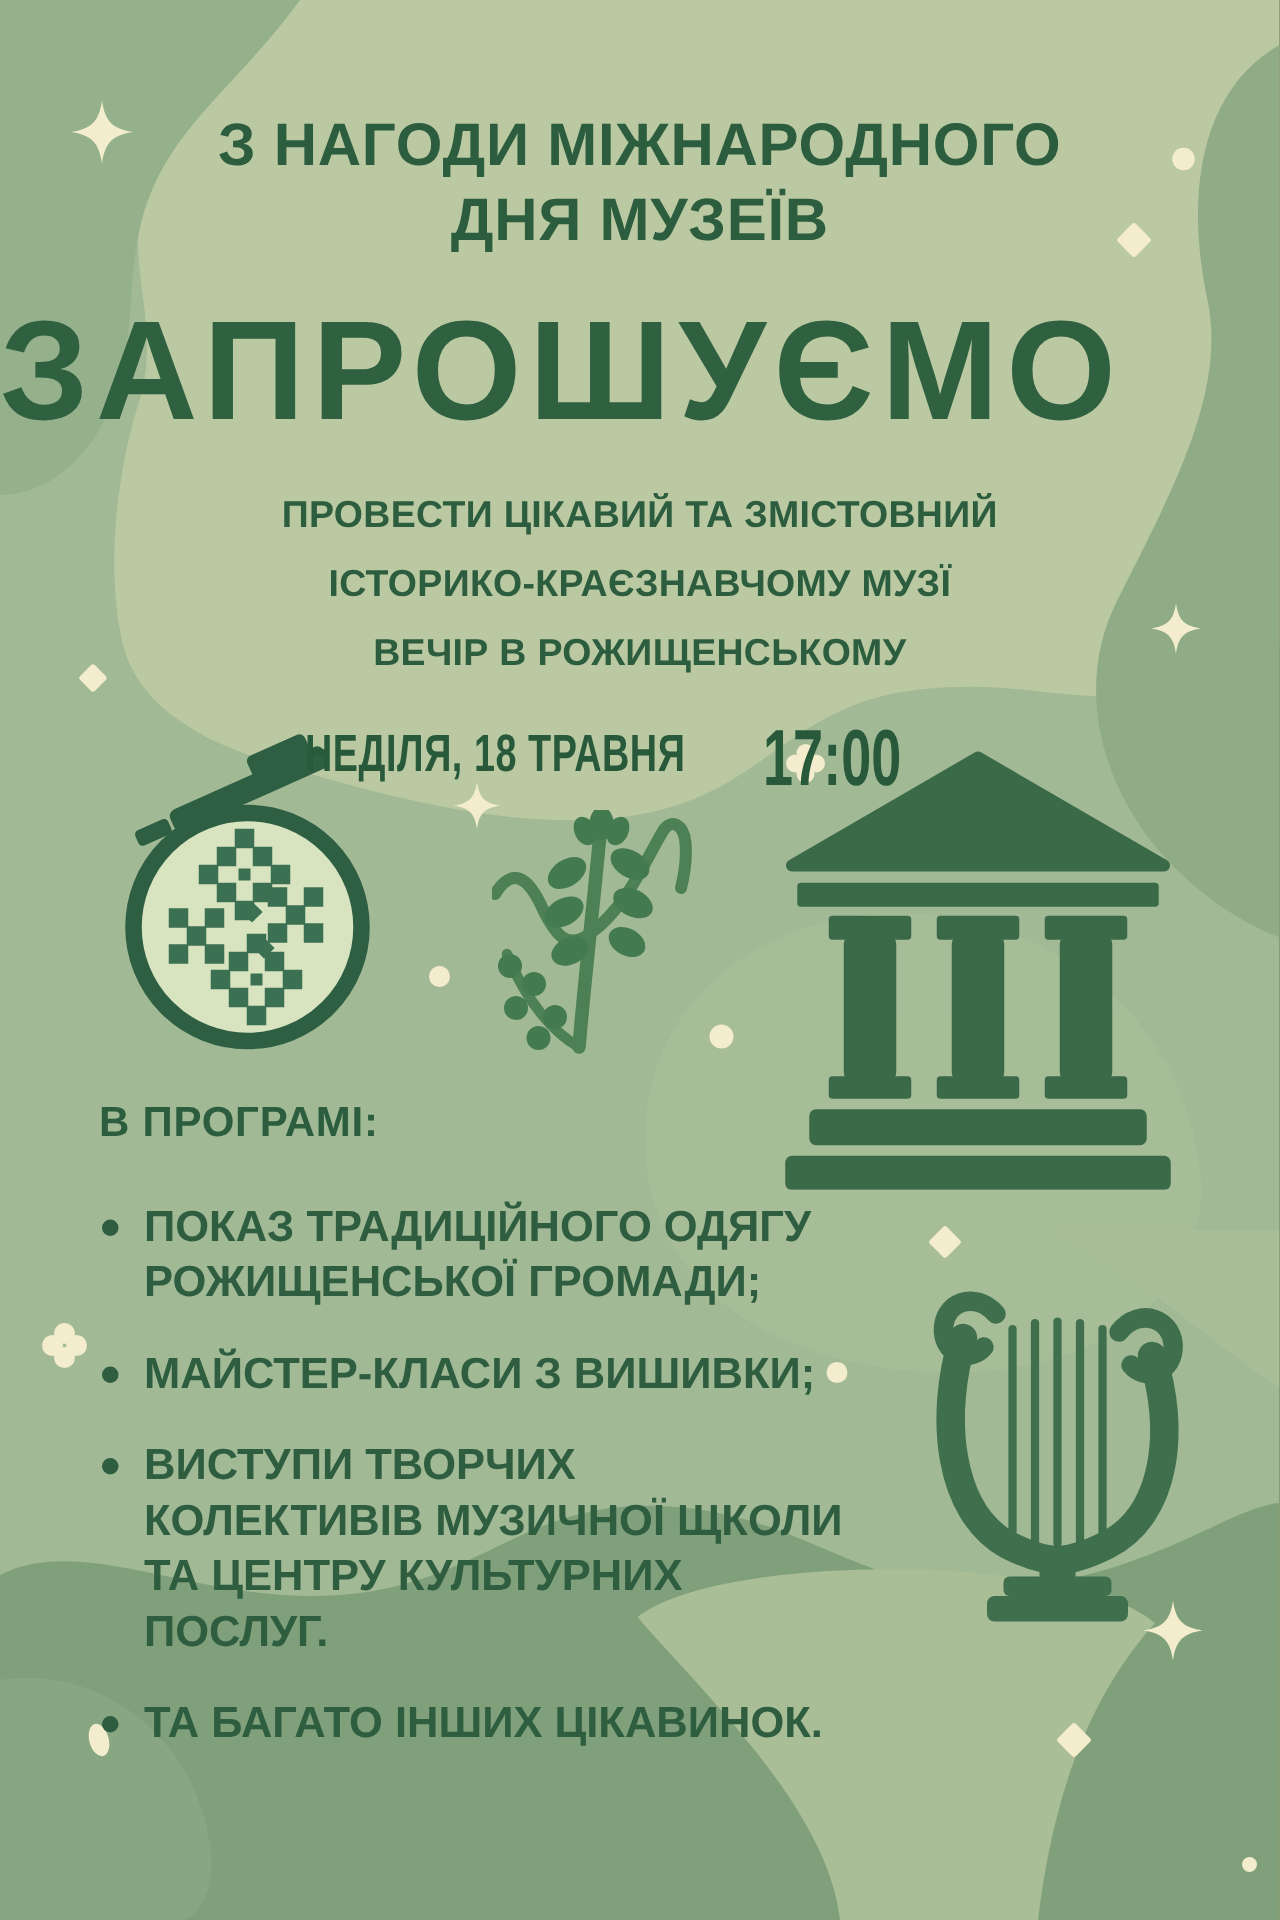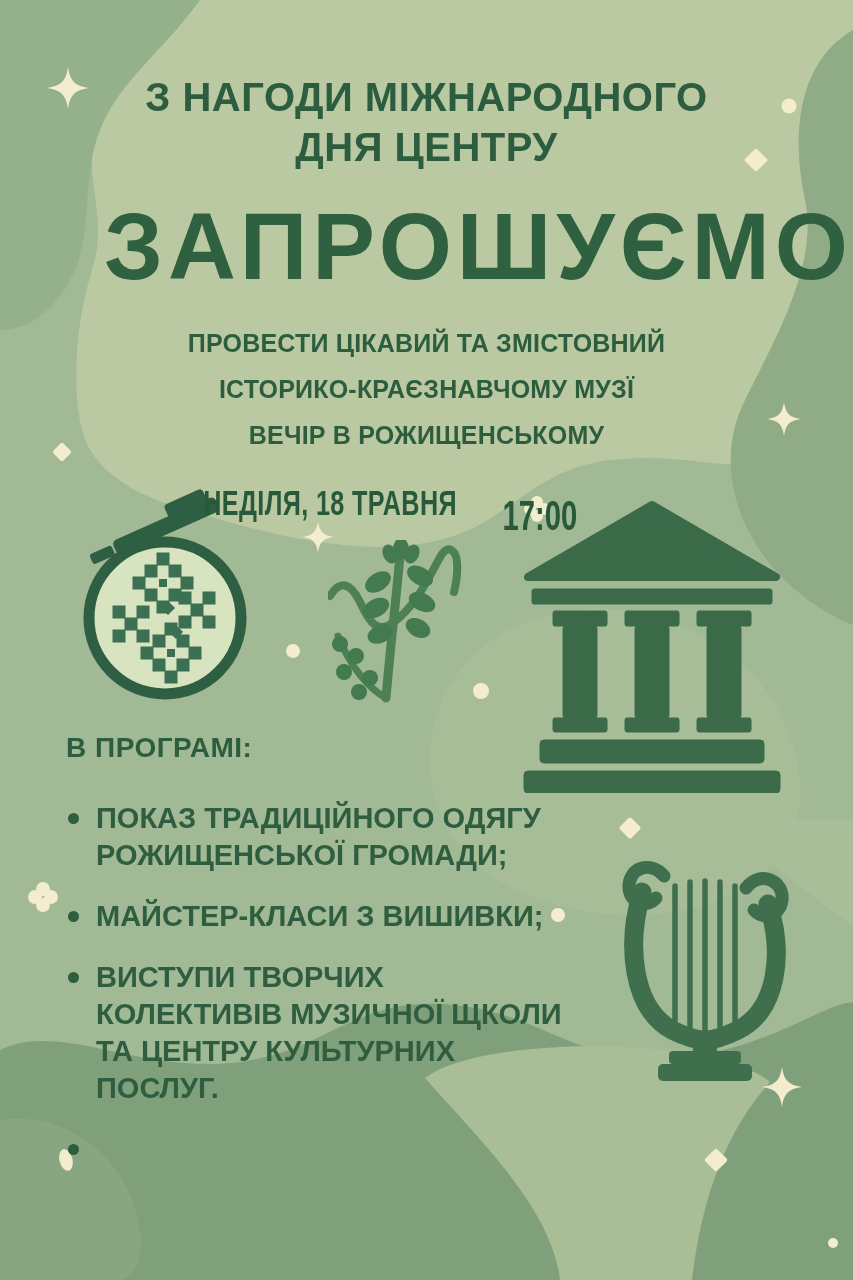--- a/index.html
+++ b/index.html
@@ -7,25 +7,25 @@
     position:relative;width:853px;height:1280px;overflow:hidden;
     font-family:"Liberation Sans",sans-serif;
     background:#bef264;
   }
   .layer{position:absolute;inset:0;}
   .bg-svg{z-index:0;}
   .sparkles{z-index:1;}
   .icon{position:absolute;z-index:2;}
   .textblock{position:absolute;z-index:3;color:#2d5d3f;font-weight:bold;}
   .occasion{top:72px;left:0;width:100%;text-align:center;font-size:40px;line-height:50px;letter-spacing:0.5px;}
-  .title{top:198px;left:0;width:100%;text-align:right;font-size:94px;line-height:1.04;letter-spacing:5px;color:#2f6040;}
+  .title{top:198px;left:0;width:100%;text-align:left;font-size:94px;line-height:1.04;letter-spacing:5px;color:#2f6040;}
   .lead{top:320px;left:0;width:100%;text-align:center;font-size:25px;line-height:46px;letter-spacing:0.2px;}
   .date{top:485px;left:150px;width:360px;text-align:center;font-size:35px;line-height:1;color:#27593a;}
   .date .cond{display:inline-block;transform:scaleX(0.72);transform-origin:center;white-space:nowrap;letter-spacing:0.5px;}
-  .time{top:494px;left:485px;width:140px;text-align:left;font-size:43px;line-height:1;color:#27593a;}
+  .time{top:479px;left:485px;width:140px;text-align:center;font-size:53px;line-height:1;color:#27593a;}
   .time .cond{display:inline-block;transform:scaleX(0.68);transform-origin:center;white-space:nowrap;}
   .program-heading{top:733px;left:66px;font-size:28px;line-height:1.1;letter-spacing:0.5px;}
   .program-list{top:800px;left:66px;width:505px;margin:0;padding:0;list-style:none;font-size:29px;line-height:37px;color:#2e5d40;font-weight:bold;}
   .program-list li{position:relative;padding-left:30px;margin:0 0 24px 0;}
   .bullet-dot{position:absolute;left:2px;top:13px;width:11px;height:11px;border-radius:50%;background:#2e5d40;}
   .hoop-icon{left:76px;top:486px;width:180px;height:228px;}
   .plant-icon{left:328px;top:540px;width:185px;height:180px;}
   .building-icon{left:518px;top:497px;width:268px;height:296px;}
   .lyre-icon{left:612px;top:848px;width:186px;height:238px;}
 </style>
@@ -200,21 +200,21 @@
     </g>
     <g fill="#3f6f4d">
       <rect x="81" y="188" width="24" height="18"></rect>
       <rect x="57" y="203" width="72" height="13" rx="4"></rect>
       <rect x="46" y="216" width="94" height="17" rx="5"></rect>
     </g>
   </svg>
 
   <div class="textblock occasion">
     <div>З НАГОДИ МІЖНАРОДНОГО</div>
-    <div>ДНЯ ЦЕНТРУ</div>
+    <div>ДНЯ МУЗЕЇВ</div>
   </div>
 
   <div class="textblock title">ЗАПРОШУЄМО</div>
 
   <div class="textblock lead">
     <div>ПРОВЕСТИ ЦІКАВИЙ ТА ЗМІСТОВНИЙ</div>
     <div>ІСТОРИКО-КРАЄЗНАВЧОМУ МУЗЇ</div>
     <div>ВЕЧІР В РОЖИЩЕНСЬКОМУ</div>
   </div>
 
@@ -235,16 +235,17 @@
     <li>
       <span class="bullet-dot"></span>
       <span>МАЙСТЕР-КЛАСИ З ВИШИВКИ;</span>
     </li>
     <li>
       <span class="bullet-dot"></span>
       <span>ВИСТУПИ ТВОРЧИХ КОЛЕКТИВІВ МУЗИЧНОЇ ЩКОЛИ ТА ЦЕНТРУ КУЛЬТУРНИХ ПОСЛУГ.</span>
     </li>
     <li>
       <span class="bullet-dot"></span>
+      <span>ТА БАГАТО ІНШИХ ЦІКАВИНОК.</span>
     </li>
   </ul>
 
 </div>
 
 </body></html>

